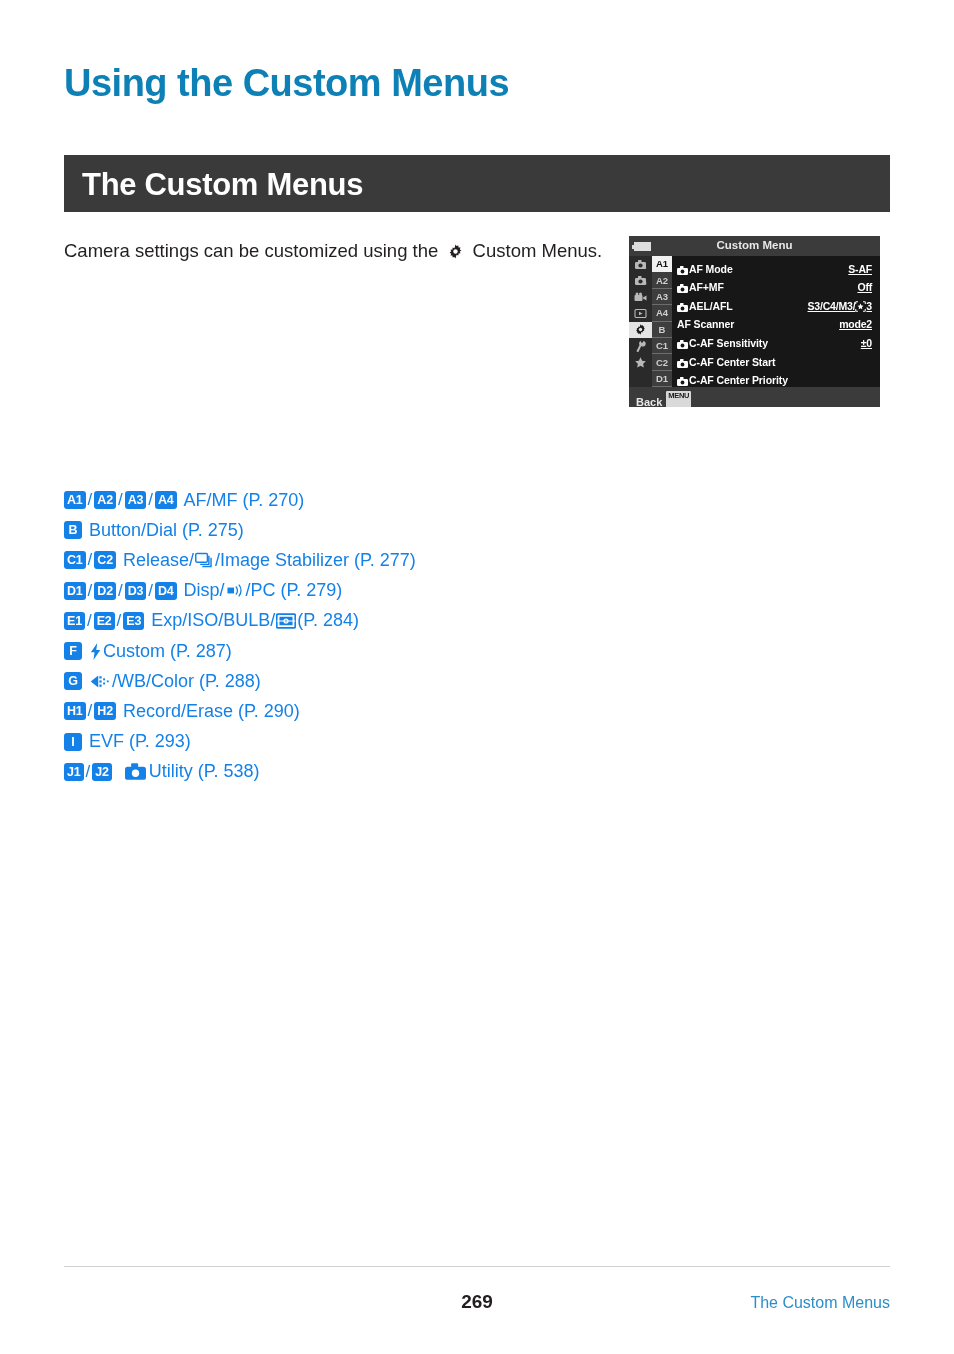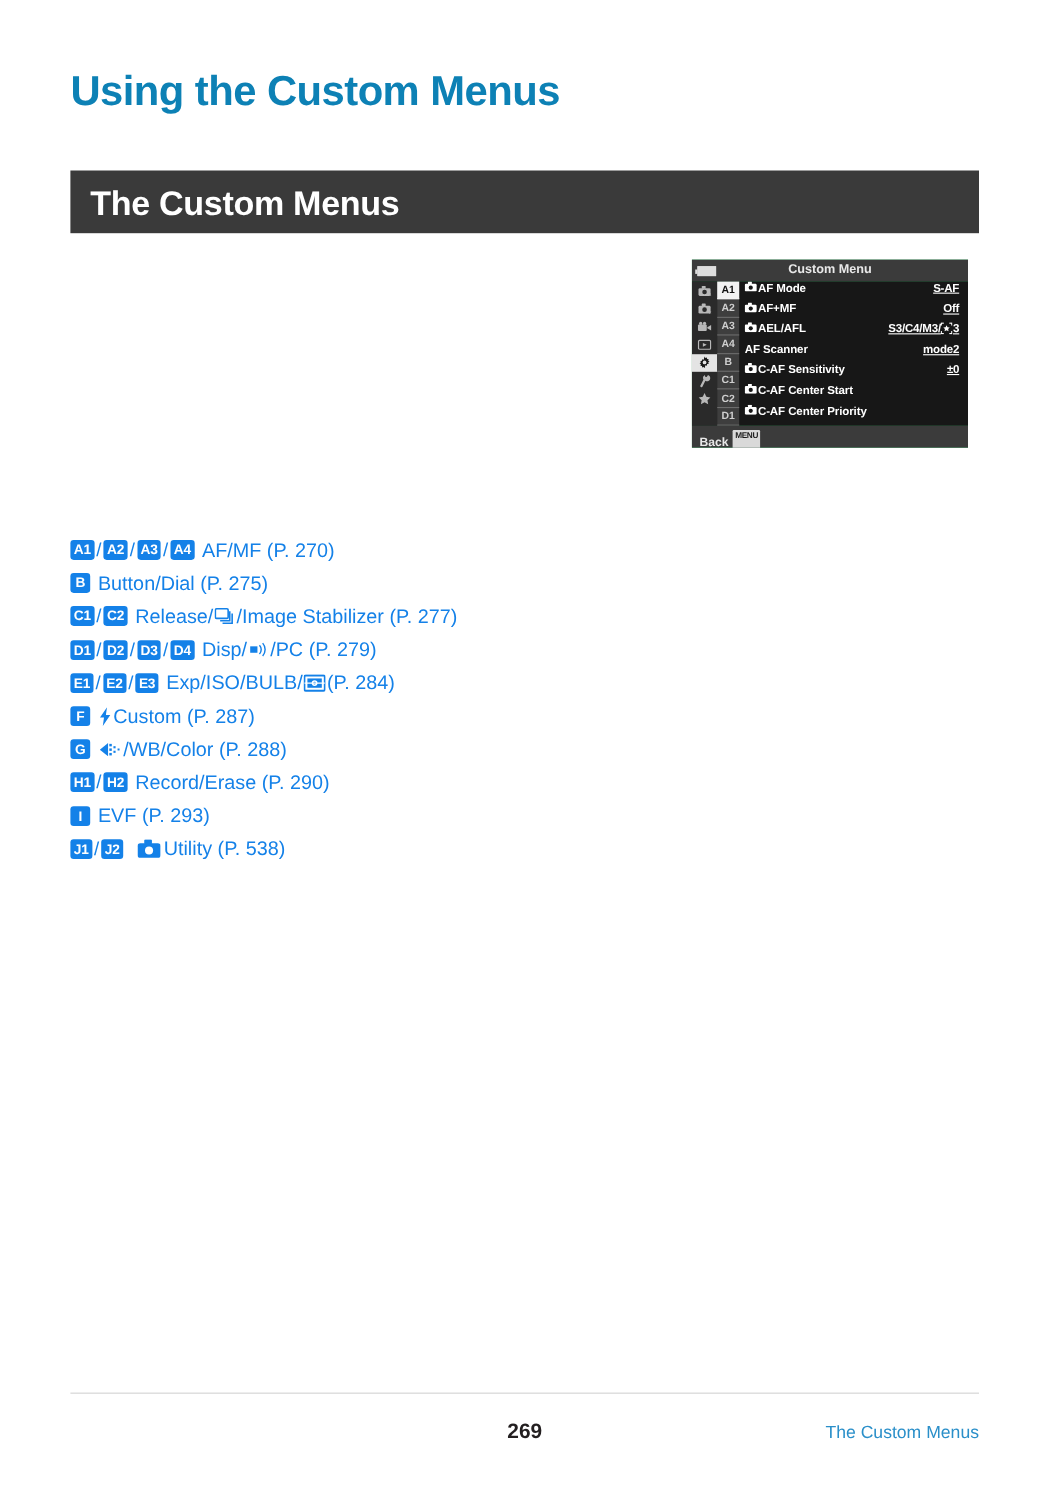--- a/index.html
+++ b/index.html
@@ -167,21 +167,21 @@
   
   .lcd-rows {
     position: absolute;
     left: 43px; top: 0;
     width: 208px; height: 131px;
   }
   .lcd-row {
     position: relative;
     height: 18.6px;
     display: flex;
-    align-items: flex-start;
+    align-items: flex-end;
     padding: 0 8px 0 5px;
     box-sizing: border-box;
   }
   .row-cam {
     flex: 0 0 auto;
     margin-right: 1px;
     display: inline-flex;
     align-items: center;
   }
   .row-cam.blank { width: 0; margin-right: 0; }
@@ -333,20 +333,30 @@
 <body>
 
 <div class="page">
 
   <div class="chapter-title">Using the Custom Menus</div>
 
   <div class="section-banner">
     <div class="section-banner-text">The Custom Menus</div>
   </div>
 
+  <div class="intro">
+    <span>Camera settings can be customized using the</span>
+    <span class="gear-inline">
+      <svg width="17" height="17" viewBox="0 0 24 24" aria-hidden="true">
+        <path fill="#231f20" d="M12 2.2l1.5 2.2 2.5-.9.3 2.7 2.7.3-.9 2.5 2.2 1.5-2.2 1.5.9 2.5-2.7.3-.3 2.7-2.5-.9L12 21.8l-1.5-2.2-2.5.9-.3-2.7-2.7-.3.9-2.5L3.7 13.5l2.2-1.5-.9-2.5 2.7-.3.3-2.7 2.5.9z"></path>
+        <circle cx="12" cy="12" r="3.1" fill="#ffffff"></circle>
+      </svg>
+    </span>
+    <span>Custom Menus.</span>
+  </div>
 
   <div class="lcd">
     <div class="lcd-titlebar">
       <div class="lcd-battery"></div>
       <div class="lcd-title">Custom Menu</div>
     </div>
 
     <div class="lcd-body">
       <div class="lcd-rail">
         <div class="rail-item">

